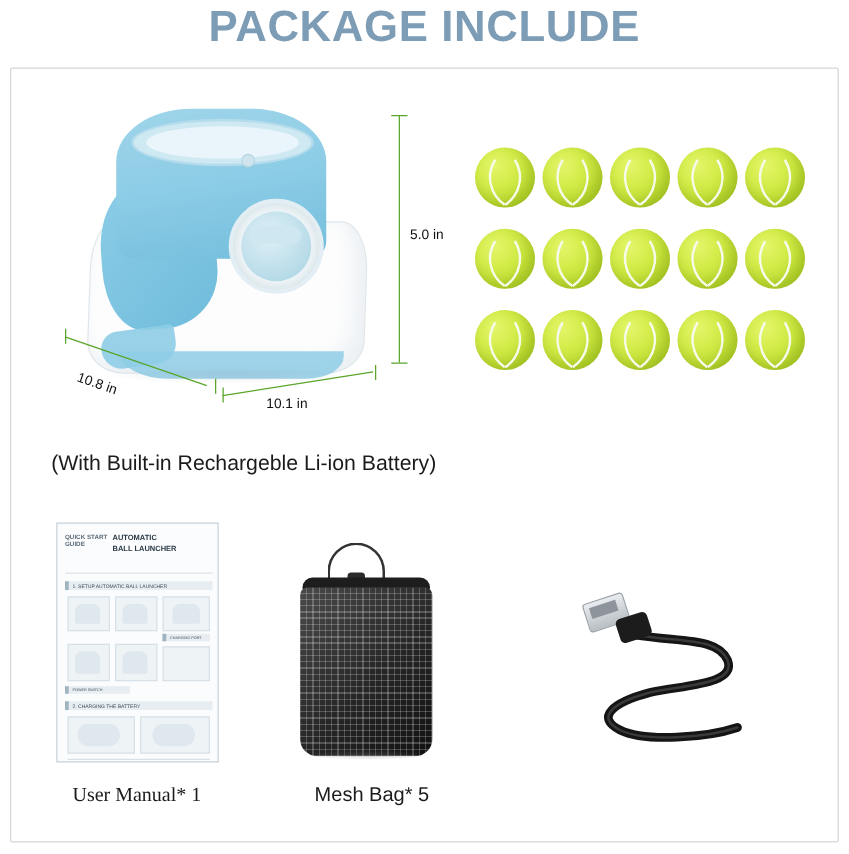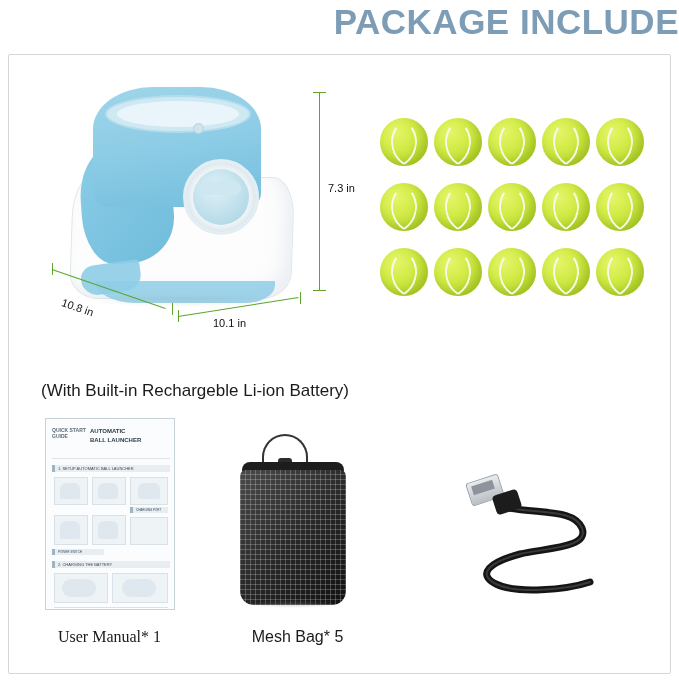--- a/index.html
+++ b/index.html
@@ -16,21 +16,21 @@
     background: #ffffff;
     overflow: hidden;
   }
 
   
   .title {
     position: absolute;
     top: 2px;
     left: 0;
     width: 679px;
-    text-align: right;
+    text-align: center;
     font-size: 35px;
     font-weight: bold;
     letter-spacing: 0.5px;
     color: #7d9cb5;
     font-family: "Liberation Sans", sans-serif;
   }
 
   
   .frame {
     position: absolute;
@@ -213,21 +213,21 @@
   .caption {
     position: absolute;
     text-align: center;
     font-size: 17px;
     color: #1b1b1b;
     font-family: "Liberation Sans", sans-serif;
   }
   .caption.small { font-size: 16px; }
 
   .cap-launcher { left: 30px; top: 356px; width: 330px; }
-  .cap-launcher-sub { left: 10px; top: 381px; width: 370px; }
+  .cap-launcher-sub { left: 10px; top: 361px; width: 370px; }
   .cap-balls { left: 370px; top: 322px; width: 290px; }
   .cap-manual { left: 22px; top: 628px; width: 175px; font-family: Liberation Serif, serif; }
   .cap-bag { left: 210px; top: 628px; width: 175px; }
   .cap-usb { left: 400px; top: 628px; width: 230px; }
 
   
   .balls {
     position: absolute;
     left: 380px;
     top: 118px;
@@ -442,21 +442,21 @@
       <div class="launch-port-slot"></div>
       <div class="shell-foot2"></div>
       <div class="shell-foot"></div>
       <div class="launcher-shadow"></div>
     </div>
   </div>
 
   <div class="dim-line dim-v"></div>
   <div class="dim-line dim-v-t1"></div>
   <div class="dim-line dim-v-t2"></div>
-  <div class="dim-label lbl-v">7.3 in</div>
+  <div class="dim-label lbl-v">5.0 in</div>
 
   <div class="dim-line dim-b"></div>
   <div class="dim-line dim-b-t1"></div>
   <div class="dim-line dim-b-t2"></div>
   <div class="dim-label lbl-b">10.1 in</div>
 
   <div class="dim-line dim-l"></div>
   <div class="dim-line dim-l-t1"></div>
   <div class="dim-line dim-l-t2"></div>
   <div class="dim-label lbl-l">10.8 in</div>

